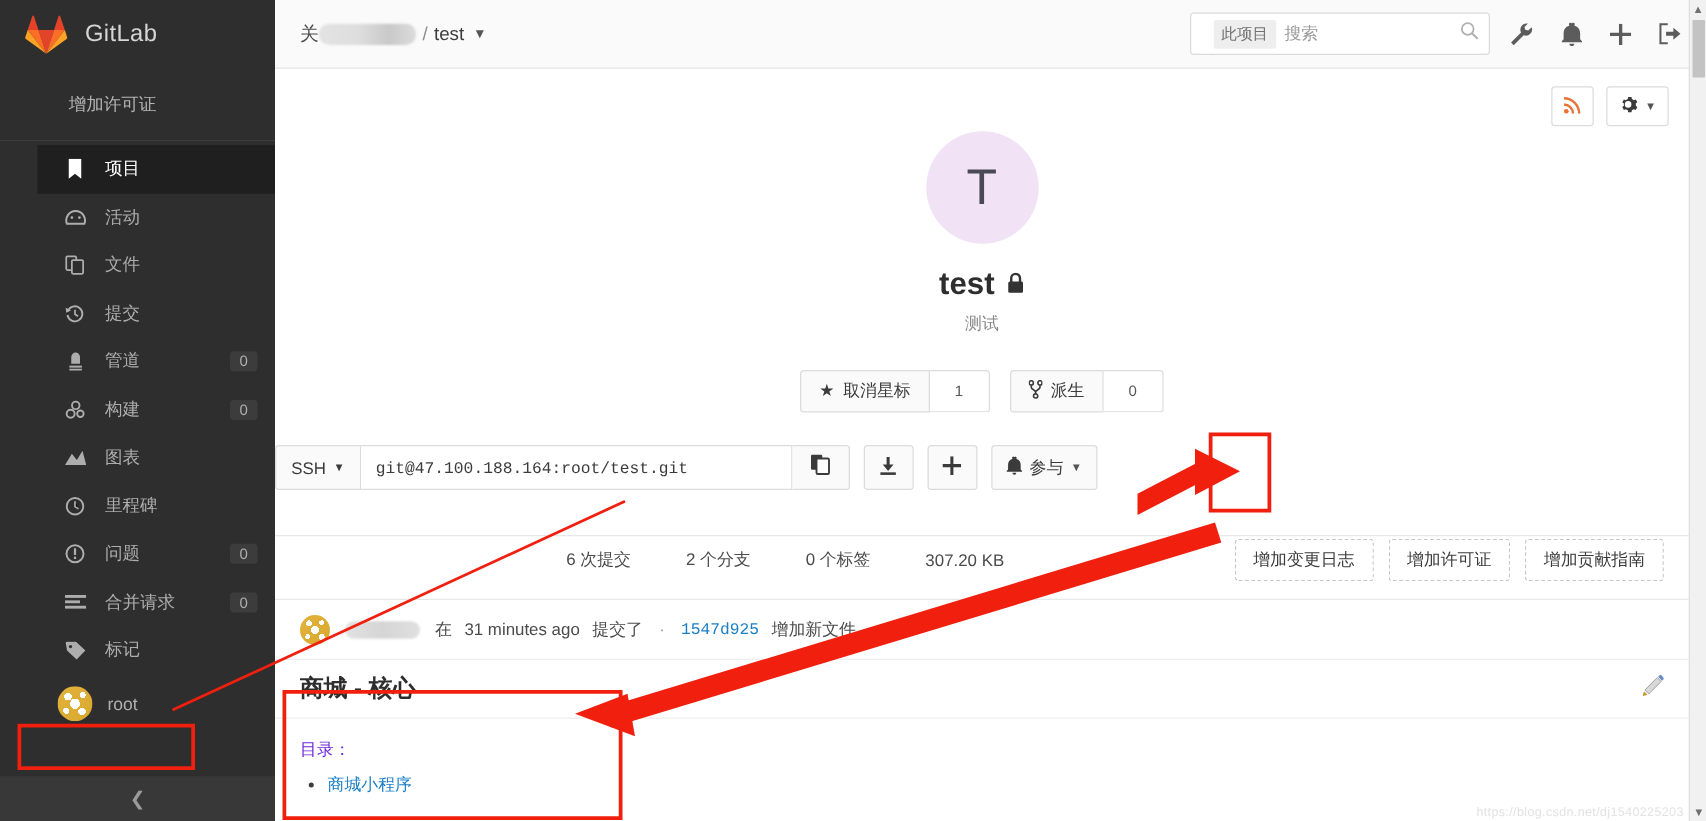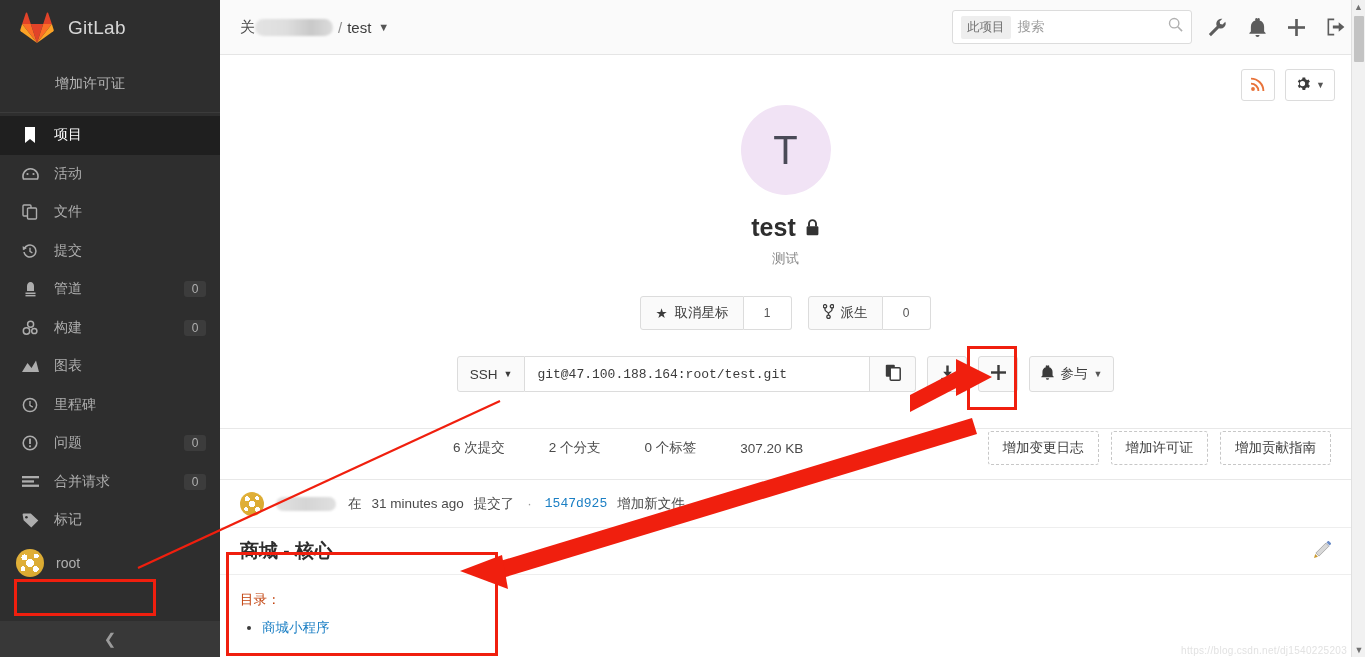--- a/index.html
+++ b/index.html
@@ -18,21 +18,21 @@
   .brand {
     height: 55px; display: flex; align-items: center; padding-left: 20px;
     gap: 14px; background: #2e2e2e;
   }
   .brand-logo { width: 34px; height: 32px; display: block; }
   .brand-name { font-size: 19px; color: #d6d6d6; letter-spacing: .3px; }
   .dash-link {
     height: 58px; display: flex; align-items: center; padding-left: 55px;
     font-size: 14px; color: #b5b5b5; border-bottom: 1px solid #3b3b3b;
   }
-  .nav { padding-top: 3px; }
+  .nav { padding-top: 3px; padding-left: 30px; }
   .nav-item {
     height: 38.5px; display: flex; align-items: center; padding: 0 14px 0 20px;
     font-size: 14px; color: #adadad; gap: 14px; position: relative;
   }
   .nav-item.active { background: #1f1f1f; color: #fff; }
   .nav-ico { width: 20px; height: 18px; display: flex; align-items: center;
              justify-content: center; flex: 0 0 20px; }
   .nav-ico svg { display: block; }
   .nav-label { flex: 1; }
   .nav-badge {
@@ -73,22 +73,22 @@
     border-radius: 9px;
     background: linear-gradient(90deg, #e3e3e3 0%, #dedede 40%, #c9c9c9 72%, #dcdcdc 100%);
     filter: blur(1px);
   }
   .bc-sep { color: #8c8c8c; margin: 0 5px; }
   .bc-proj { color: #3d3d3d; }
   .bc-caret { margin-left: 7px; color: #555; font-size: 11px; }
   .topbar-spacer { flex: 1; }
   .searchbox {
     width: 240px; height: 34px; border: 1px solid #dcdcdc; background: #fff;
-    border-radius: 3px; display: flex; align-items: center; padding: 0 8px 0 8px;
-    gap: 7px; margin-right: 16px; font-family: Liberation Mono, monospace;
+    border-radius: 3px; display: flex; align-items: center; padding: 0 8px 0 18px;
+    gap: 7px; margin-right: 16px;
   }
   .scope-badge {
     background: #eeeeee; color: #707070; font-size: 12.5px;
     border-radius: 2px; padding: 3px 6px; white-space: nowrap;
   }
   .search-ph { flex: 1; font-size: 13.5px; color: #9a9a9a; }
   .topicons { display: flex; align-items: center; gap: 22px; padding-right: 6px; }
   .topicon { color: #5c5c5c; display: flex; align-items: center; }
 
   .scrollbar-track {
@@ -136,21 +136,21 @@
     padding: 0 14px; border-radius: 3px 0 0 3px;
   }
   .btn-count {
     height: 34px; min-width: 48px; border: 1px solid #dcdcdc; border-left: none;
     background: #fff; color: #555; font-size: 12px;
     display: flex; align-items: center; justify-content: center;
     border-radius: 0 3px 3px 0;
   }
 
   .clone-row {
-    margin-top: 26px; display: flex; justify-content: center;
+    margin-top: 26px; display: flex; 
     align-items: center; gap: 11px;
   }
   .clone-wrap { display: flex; align-items: stretch; }
   .clone-proto {
     height: 36px; border: 1px solid #dcdcdc; background: #fafafa;
     display: flex; align-items: center; gap: 6px; padding: 0 12px;
     font-size: 13.5px; color: #3b3b3b; border-radius: 3px 0 0 3px;
   }
   .clone-url {
     width: 345px; height: 36px; border: 1px solid #dcdcdc; border-left: none;
@@ -205,21 +205,21 @@
   .commit-sha { color: #1b7fc4; font-family: "Liberation Mono", "DejaVu Sans Mono", monospace;
                 font-size: 13px; }
   .dot-sep { color: #999; margin: 0 3px; }
 
   .readme-head {
     height: 47px; display: flex; align-items: center; justify-content: space-between;
     padding: 0 20px; border-bottom: 1px solid #eee;
   }
   .readme-title { font-size: 19px; font-weight: bold; color: #2e2e2e; }
   .readme-body { padding: 16px 20px 0 20px; }
-  .readme-p { font-size: 13.5px; color: #c2410c; }
+  .readme-p { font-size: 13.5px; color: #6d28d9; }
   .readme-ul { margin-top: 10px; padding-left: 22px; }
   .readme-ul li { font-size: 13.5px; color: #3b3b3b; }
   .readme-link { color: #1b7fc4; }
 
   
   .anno { position: absolute; pointer-events: none; }
   .anno-box { border: 3px solid #f01f0e; }
   .watermark {
     position: absolute; right: 18px; bottom: 0; font-size: 10px;
     color: #e2e2e2; letter-spacing: .3px; white-space: nowrap;

